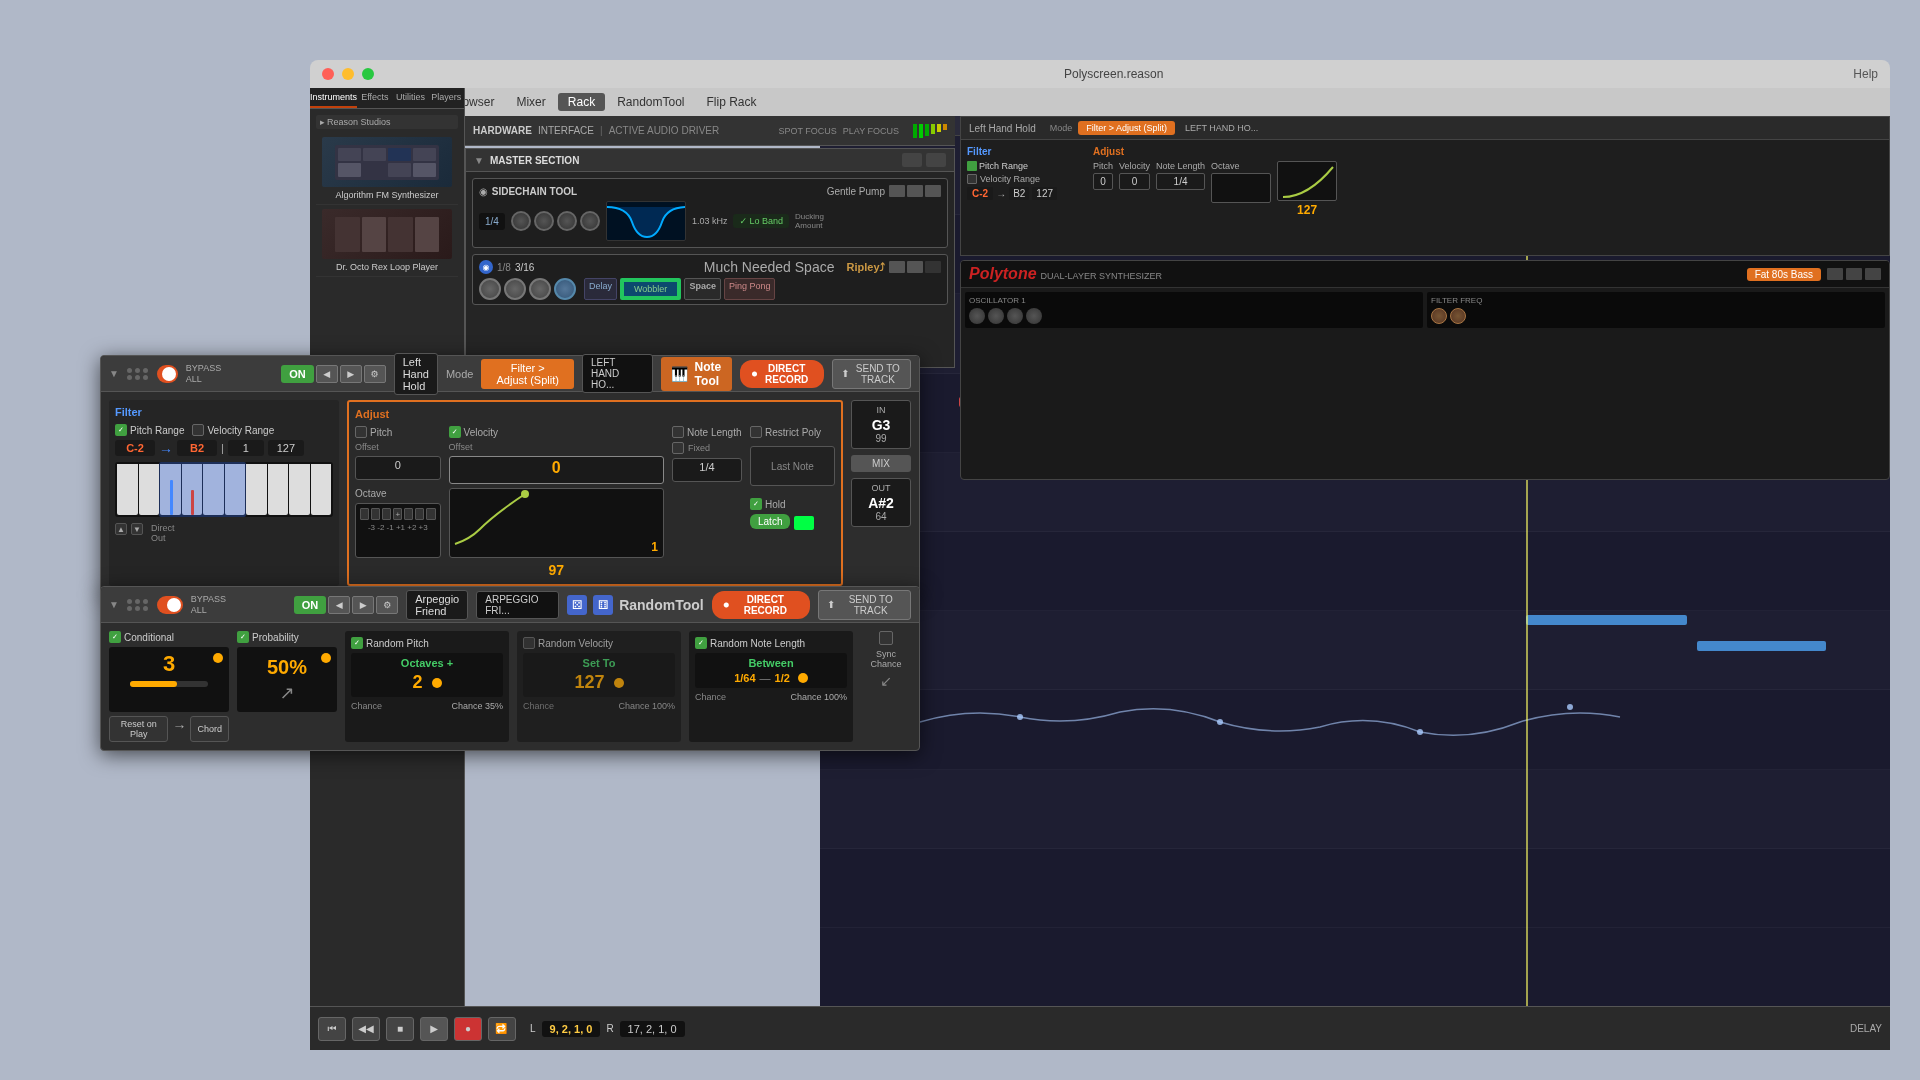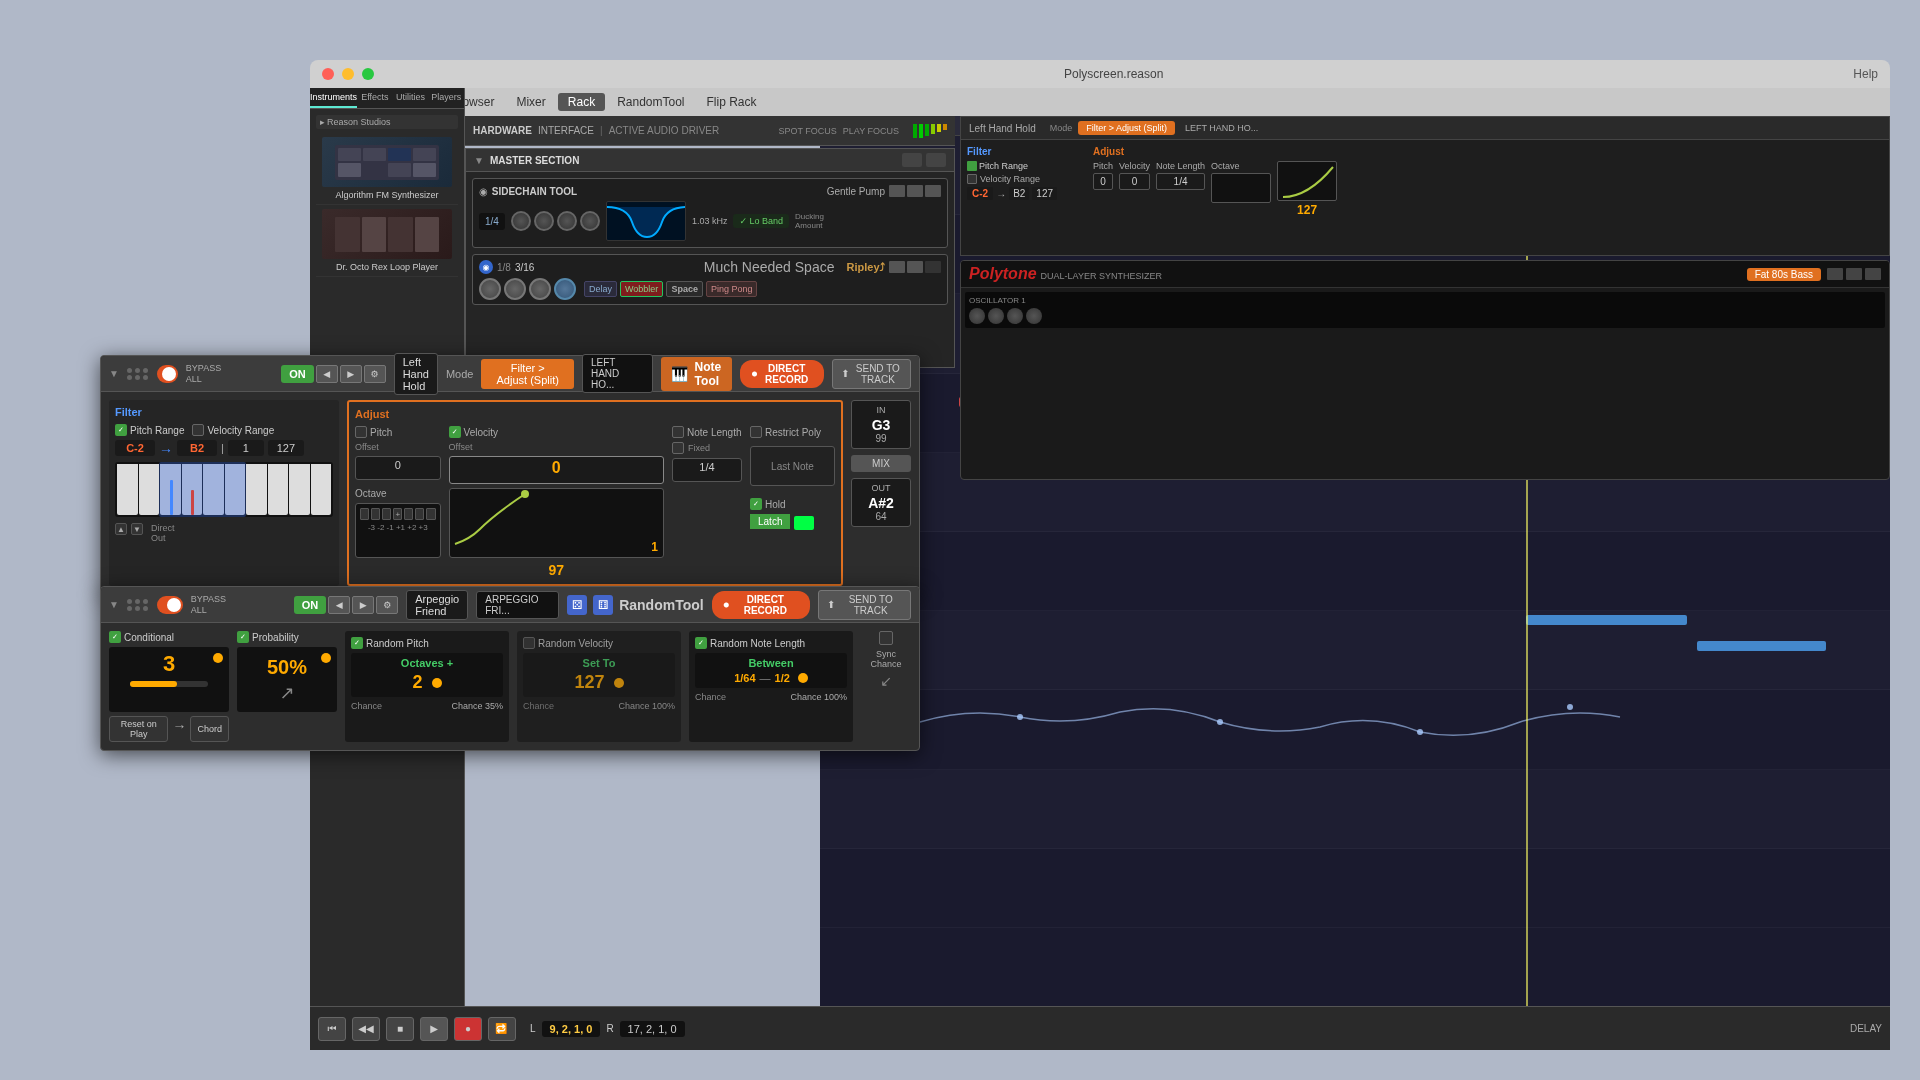--- a/index.html
+++ b/index.html
@@ -331,21 +331,21 @@
       border-radius: 3px;
       padding: 3px 0;
       font-size: 10px;
       cursor: pointer;
       text-align: center;
     }
     .latch-btn {
       background: #40a040;
       color: white;
       border: none;
-      border-radius: 0;
+      border-radius: 6px;
       padding: 2px 8px;
       font-size: 10px;
       cursor: pointer;
       margin-bottom: 3px;
     }
     .latch-indicator {
       width: 20px; height: 14px;
       background: #00ff44;
       border-radius: 2px;
     }
@@ -641,21 +641,21 @@
       border-bottom: 1px solid #555;
     }
     .instr-tab {
       flex: 1;
       padding: 4px 0;
       text-align: center;
       font-size: 9px;
       color: #aaa;
       cursor: pointer;
     }
-    .instr-tab.active { color: white; border-bottom: 2px solid #5eead4; }
+    .instr-tab.active { color: white; border-bottom: 2px solid #c2410c; }
 
     .instr-item {
       padding: 4px 6px;
       border-bottom: 1px solid #333;
       cursor: pointer;
     }
     .instr-img {
       width: 100%;
       height: 50px;
       background: #333;
@@ -921,21 +921,21 @@
     </div>
     <div style="display:flex;gap:4px;align-items:center;">
       <div style="display:flex;gap:3px;">
         <div style="width:22px;height:22px;background:radial-gradient(circle,#666,#444);border-radius:50%;border:2px solid #777;"></div>
         <div style="width:22px;height:22px;background:radial-gradient(circle,#666,#444);border-radius:50%;border:2px solid #777;"></div>
         <div style="width:22px;height:22px;background:radial-gradient(circle,#666,#444);border-radius:50%;border:2px solid #777;"></div>
         <div style="width:22px;height:22px;background:radial-gradient(circle,#557799,#335577);border-radius:50%;border:2px solid #5588aa;"></div>
       </div>
       <div style="margin-left:4px;display:flex;gap:3px;">
         <div style="background:#2a2a3a;border:1px solid #446;padding:2px 4px;border-radius:2px;font-size:9px;color:#88aacc;">Delay</div>
-        <div style="background:#7f1d1d;border:1px solid #22c55e;padding:2px 4px;border-radius:2px;font-size:9px;color:#88cc88;">Wobbler</div>
+        <div style="background:#0c4a6e;border:4px solid #22c55e;padding:2px 10px;border-radius:2px;font-size:9px;color:#88cc88;">Wobbler</div>
         <div style="background:#2a2a2a;border:1px solid #555;padding:2px 4px;border-radius:2px;font-size:9px;color:#aaa;font-weight:bold;">Space</div>
         <div style="background:#3a2a2a;border:1px solid #644;padding:2px 4px;border-radius:2px;font-size:9px;color:#cc8888;">Ping Pong</div>
       </div>
     </div>
   </div>
 </div>
 
 <div class="lhh-panel">
   <div style="background:#2a2a2a;padding:4px 8px;display:flex;align-items:center;gap:6px;border-bottom:1px solid #444;">
     <span style="font-size:10px;color:#aaa;">Left Hand Hold</span>
@@ -1008,20 +1008,27 @@
   </div>
   <div style="display:flex;padding:4px;gap:4px;overflow:hidden;">
 
     <div style="flex:1;background:#0a0a0a;border-radius:2px;padding:4px;">
       <div style="font-size:8px;color:#888;margin-bottom:3px;">OSCILLATOR 1</div>
       <div style="display:flex;gap:3px;flex-wrap:wrap;">
         <div style="width:16px;height:16px;background:radial-gradient(circle,#555,#333);border-radius:50%;"></div>
         <div style="width:16px;height:16px;background:radial-gradient(circle,#555,#333);border-radius:50%;"></div>
         <div style="width:16px;height:16px;background:radial-gradient(circle,#555,#333);border-radius:50%;"></div>
         <div style="width:16px;height:16px;background:radial-gradient(circle,#555,#333);border-radius:50%;"></div>
+      </div>
+    </div>
+    <div style="flex:1;background:#0a0a0a;border-radius:2px;padding:4px;">
+      <div style="font-size:8px;color:#888;margin-bottom:3px;">FILTER FREQ</div>
+      <div style="display:flex;gap:3px;">
+        <div style="width:16px;height:16px;background:radial-gradient(circle,#775533,#553322);border-radius:50%;border:1px solid #aa7744;"></div>
+        <div style="width:16px;height:16px;background:radial-gradient(circle,#775533,#553322);border-radius:50%;border:1px solid #aa7744;"></div>
       </div>
     </div>
   </div>
 </div>
 
 <div class="piano-roll">
   <div class="piano-roll-grid">
 
     <div style="height:20px;background:#2a2a3a;display:flex;align-items:center;border-bottom:1px solid #444;">
       <div style="display:flex;width:100%;">

